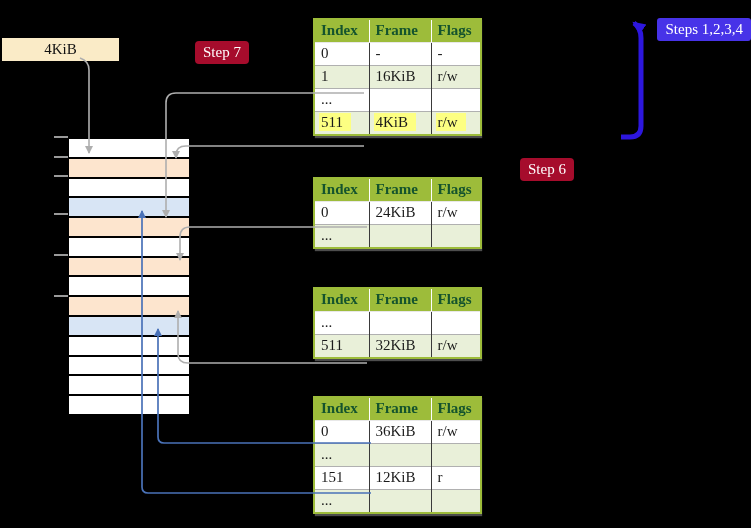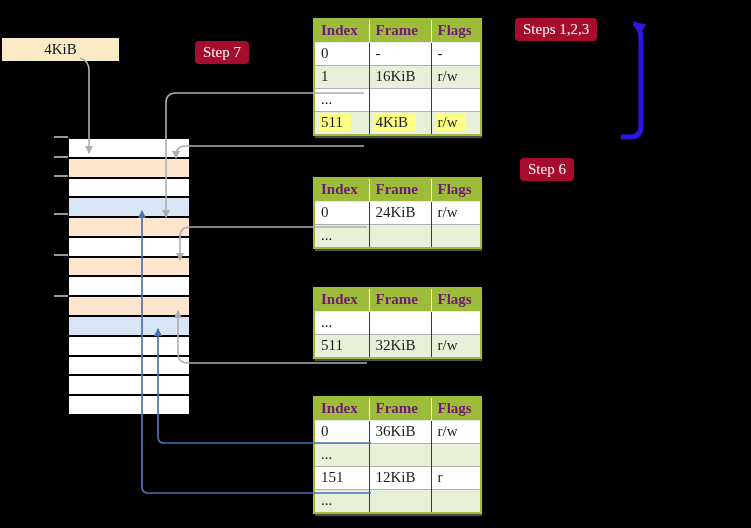--- a/index.html
+++ b/index.html
@@ -31,21 +31,21 @@
   #badge-step0{left:195px;top:41px;}
   #badge-steps123{left:515px;top:18px;}
   #badge-steps1234{right:0px;top:18px;}
   #badge-step4{left:520px;top:158px;}
   
   .ptable{position:absolute;left:313px;width:167px;box-shadow:2px 2px 1px rgba(140,140,140,0.55);}
   #t0{top:18px;} #t1{top:177px;} #t2{top:287px;} #t3{top:396px;}
   .ptable table{border-collapse:collapse;width:167px;table-layout:fixed;
     border:2px solid var(--table_header_green,#9dbc3a);}
   .ptable th{
-    background:var(--table_header_green,#9dbc3a);color:#701a75;font-size:15px;font-weight:bold;
+    background:var(--table_header_green,#9dbc3a);color:#14532d;font-size:15px;font-weight:bold;
     text-align:left;padding:2px 0 3px 6px;height:22px;border-right:1px solid #fff;
     border-bottom:1px solid #e8e8e8;box-sizing:border-box;
   }
   .ptable th:last-child{border-right:none;}
   .ptable td{
     font-size:15px;color:#1a1a1a;text-align:left;padding:1px 0 2px 6px;height:23px;
     border-right:1px solid #3a3a3a;border-top:1px solid #b0b0b0;box-sizing:border-box;
     overflow:hidden;white-space:nowrap;
   }
   .ptable td:last-child{border-right:none;}
@@ -60,21 +60,21 @@
   .cv{stroke:var(--arrow_blue_violet,#2d17de);stroke-width:5;fill:none;}
 </style>
 </head>
 <body>
 
 <div class="canvas">
 
   <div class="label-box">4KiB</div>
 
   <span class="badge red" id="badge-step0">Step 7</span>
-  <span class="badge red" id="badge-steps123">Steps 1,2,3</span>
+  <span class="badge blue" id="badge-steps1234">Steps 1,2,3,4</span>
   <span class="badge red" id="badge-step4">Step 6</span>
 
   <div id="memcol">
       <div class="mem-row" style="background: rgb(255, 255, 255);"></div>
       <div class="mem-row" style="background: rgb(253, 229, 206);"></div>
       <div class="mem-row" style="background: rgb(255, 255, 255);"></div>
       <div class="mem-row" style="background: rgb(216, 229, 245);"></div>
       <div class="mem-row" style="background: rgb(253, 229, 206);"></div>
       <div class="mem-row" style="background: rgb(255, 255, 255);"></div>
       <div class="mem-row" style="background: rgb(253, 229, 206);"></div>

